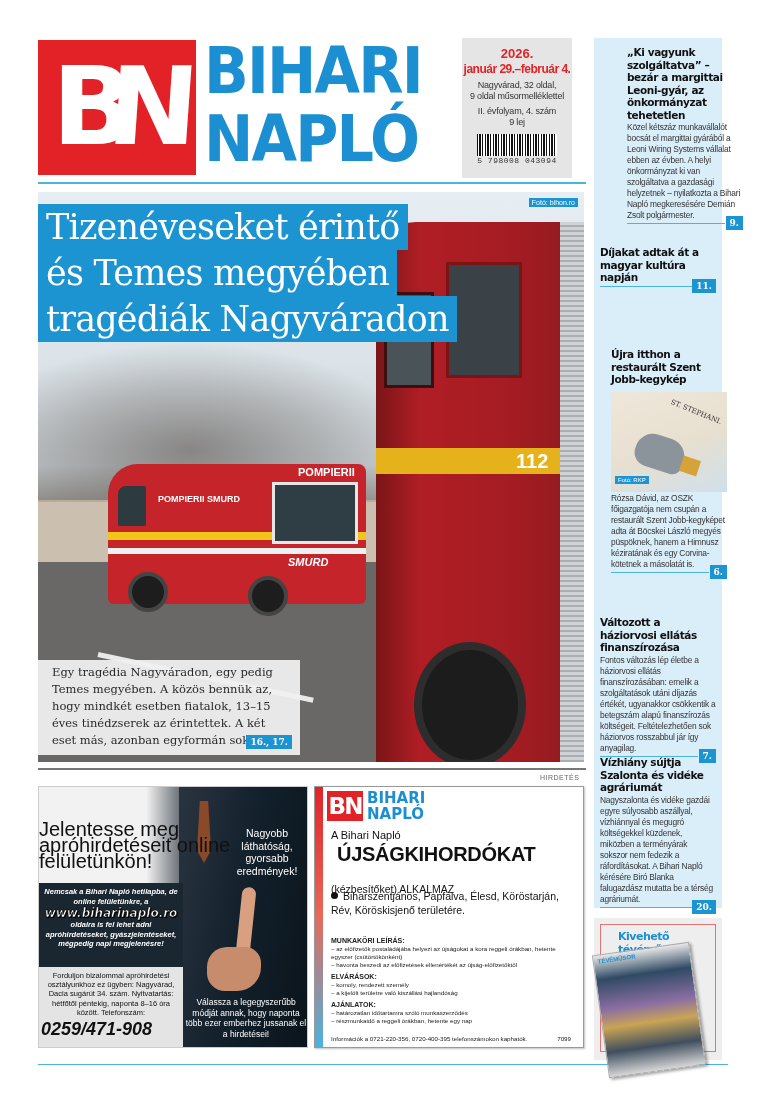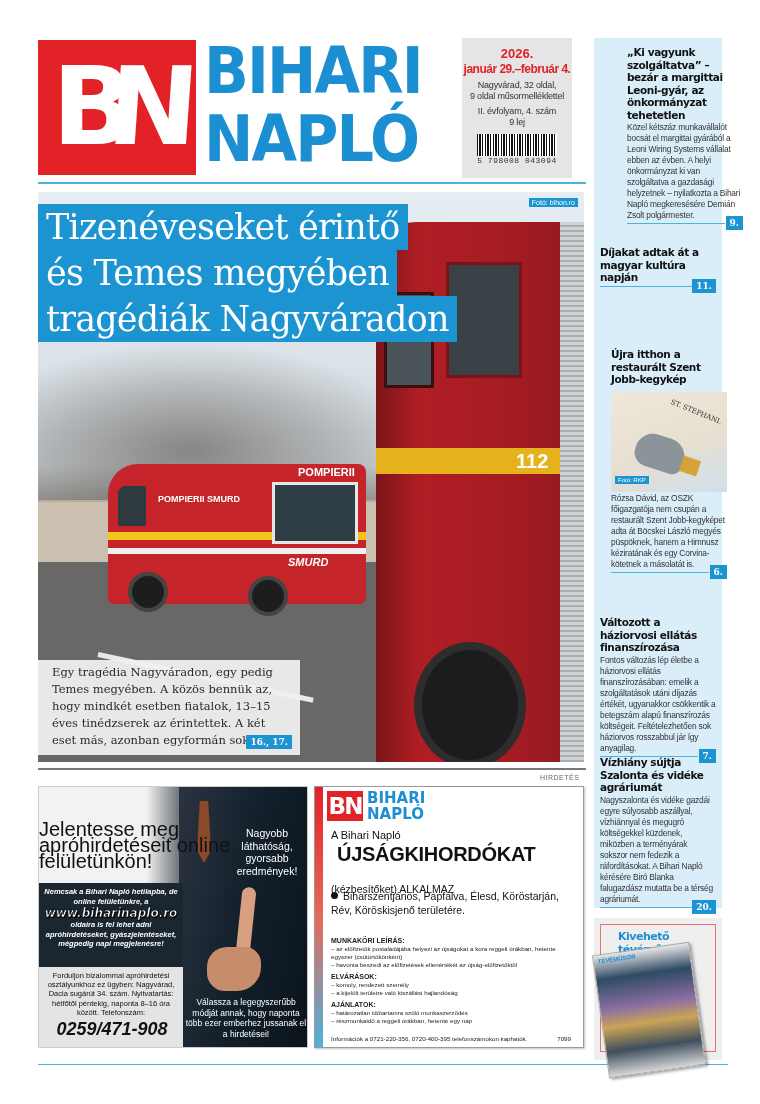--- a/index.html
+++ b/index.html
@@ -62,21 +62,21 @@
   .ad1-suit { position: absolute; left: 140px; top: 0; width: 128px; height: 260px; background: linear-gradient(100deg, #2a3440 0%, #12202b 50%, #0b141b 100%); }
   .ad1-tie { position: absolute; left: 158px; top: 14px; width: 14px; height: 62px; background: #8a4a2a; clip-path: polygon(20% 0, 80% 0, 100% 80%, 50% 100%, 0 80%); }
   .ad1-finger { position: absolute; left: 200px; top: 100px; width: 14px; height: 70px; background: #d8a080; border-radius: 8px; transform: rotate(6deg); }
   .ad1-hand { position: absolute; left: 168px; top: 160px; width: 54px; height: 44px; background: #c78c6c; border-radius: 20px 16px 24px 18px; }
   .ad1-headline { position: absolute; left: 0; top: 34px; font-size: 20px; line-height: 16px; color: #111; }
   .ad1-dark { position: absolute; left: 0; top: 96px; width: 144px; height: 84px; background: #1a2630; }
   .ad1-dark-text { position: absolute; left: 2px; top: 100px; width: 140px; text-align: center; color: #fff; font-size: 7.5px; line-height: 9.5px; font-style: italic; font-weight: bold; }
   .ad1-url { display: block; font-family: "DejaVu Sans", sans-serif; font-size: 12px; line-height: 14px; color: #fff; font-style: italic; font-weight: bold; -webkit-text-stroke: 0.6px #000; text-shadow: 1px 1px 0 #000; }
   .ad1-light { position: absolute; left: 0; top: 180px; width: 144px; height: 80px; background: #e4e4e4; }
   .ad1-info { position: absolute; left: 2px; top: 184px; width: 140px; text-align: center; font-size: 7.5px; line-height: 9.2px; color: #111; }
-  .ad1-phone { position: absolute; left: 2px; top: 232px; width: 142px; text-align: center; font-size: 18px; font-weight: bold; font-style: italic; color: #111; }
+  .ad1-phone { position: absolute; left: 2px; top: 232px; width: 142px; text-align: left; font-size: 18px; font-weight: bold; font-style: italic; color: #111; }
   .ad1-right-top { position: absolute; left: 188px; top: 40px; width: 80px; text-align: center; color: #fff; font-size: 10.5px; line-height: 12.5px; }
   .ad1-right-bot { position: absolute; left: 146px; top: 210px; width: 122px; text-align: center; color: #fff; font-size: 8.5px; line-height: 10.5px; }
 
   
   .ad2 { position: absolute; left: 314px; top: 786px; width: 268px; height: 260px; background: #fff; border: 1px solid #999; box-shadow: 1px 1px 2px rgba(0,0,0,.25); }
   .ad2-sidebar { position: absolute; left: 0; top: 0; width: 8px; height: 260px; background: linear-gradient(180deg, #e32227 0%, #e66a5a 50%, #4ab3df 100%); }
   .ad2-logo-box { position: absolute; left: 12px; top: 4px; width: 36px; height: 30px; background: #e32227; color: #fff; font-family: "DejaVu Sans", sans-serif; font-weight: bold; font-size: 23px; line-height: 30px; text-align: center; letter-spacing: -2px; }
   .ad2-logo-t1, .ad2-logo-t2 { position: absolute; left: 52px; font-family: "DejaVu Sans", sans-serif; font-weight: bold; color: #1b8fd2; font-size: 15px; line-height: 15px; }
   .ad2-logo-t1 { top: 4px; }
   .ad2-logo-t2 { top: 20px; }

